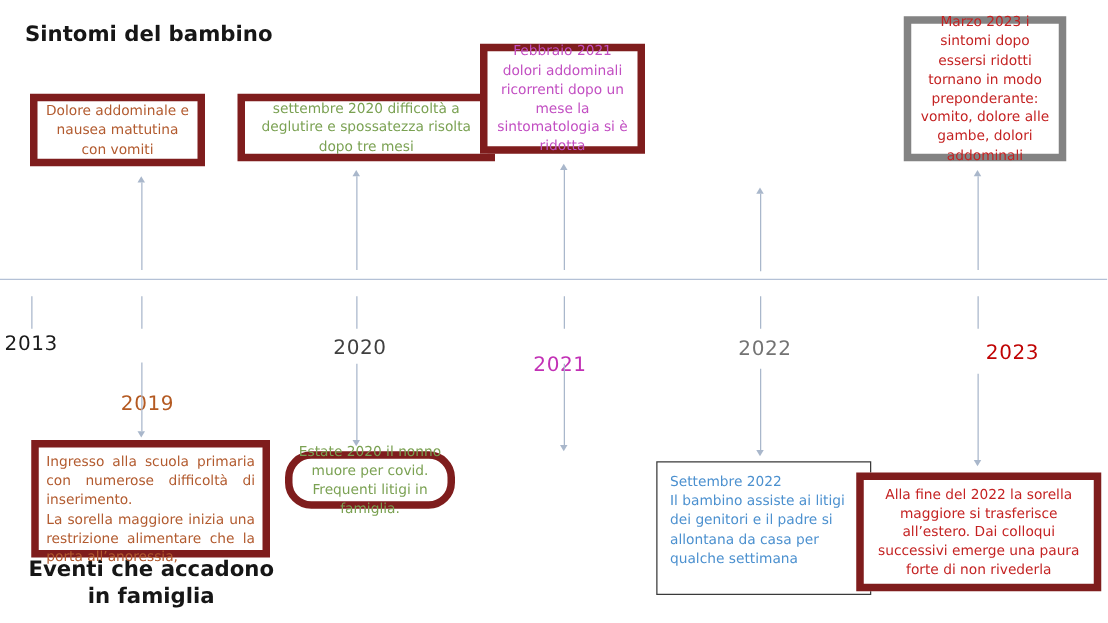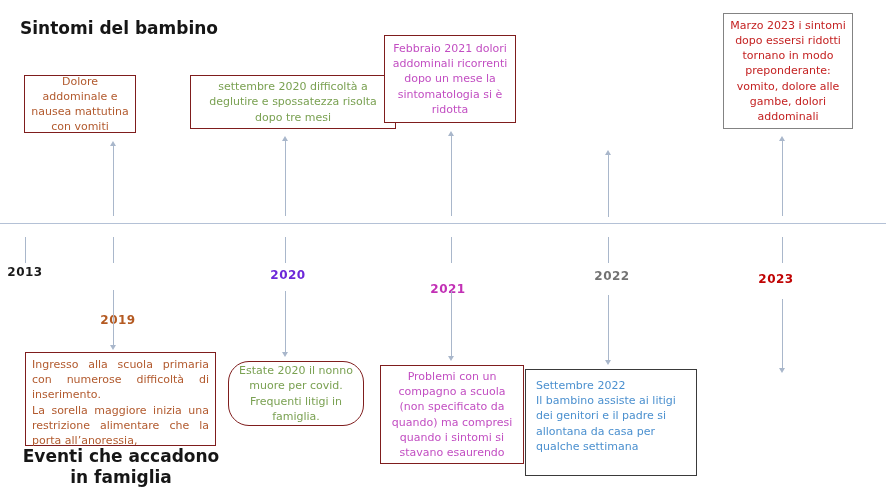--- a/index.html
+++ b/index.html
@@ -7,61 +7,61 @@
     position:relative;width:886px;height:498px;background:#ffffff;overflow:hidden;
     font-family:"DejaVu Sans","Liberation Sans",sans-serif;
   }
   .section-title{
     position:absolute;font-weight:bold;font-size:17px;color:#161616;
     white-space:pre-line;line-height:1.25;
   }
   #title-top{left:20px;top:18px;}
   #title-bottom{left:15px;top:446px;width:212px;text-align:center;}
   .box{
-    position:absolute;background:#ffffff;border:1px solid #7f1d1d;
+    position:absolute;background:#ffffff;border:6px solid #7f1d1d;
     box-sizing:border-box;display:flex;align-items:center;justify-content:center;
     font-size:11px;line-height:1.38;text-align:center;white-space:pre-line;
     padding:3px 5px;
   }
   .box.left{ text-align:left;justify-content:flex-start;align-items:flex-start;}
   .box.justify{ text-align:justify;justify-content:flex-start;align-items:flex-start;}
   .border-gray{border-color:#838383;}
   .border-dark{border:1.5px solid #3a3a3a;}
   
   .c-orange{color:#b25a2e;} .c-green{color:#7aa152;} .c-magenta{color:#c24ec2;}
   .c-blue{color:#4b90cf;} .c-red{color:#c42222;}
-  .y-black{color:#1a1a1a;} .y-orange{color:#b45a22;} .y-green{color:#6d28d9;}
-  .y-magenta{color:#c230b5;} .y-blue{color:#737373;} .y-red{color:#c00404;}
+  .y-black{color:#1a1a1a;} .y-orange{color:#b45a22;} .y-green{color:#404040;}
+  .y-magenta{color:#c230b5;} .y-blue{color:#737373;} .y-red{color:#c00404;margin-left:34px;}
   
   .hline{position:absolute;left:0;top:223px;width:886px;height:1px;background:#b4c1d6;}
   .vline{position:absolute;width:1px;background:#a9b7cb;}
   .tick{position:absolute;width:1px;background:#a9b7cb;}
   .arrow-up{
     position:absolute;width:0;height:0;
     border-left:3px solid transparent;border-right:3px solid transparent;
     border-bottom:5px solid #a9b7cb;
   }
   .arrow-down{
     position:absolute;width:0;height:0;
     border-left:3px solid transparent;border-right:3px solid transparent;
     border-top:5px solid #a9b7cb;
   }
   .year{
-    position:absolute;font-weight:bold;font-size:12px;transform:translateX(-50%);
+    position:absolute;font-weight:normal;font-size:16px;transform:translateX(-50%);
     letter-spacing:0.5px;
   }
   
-  #sbox-2019{left:24px;top:75px;width:112px;height:58px;}
+  #sbox-2019{left:24px;top:75px;width:140px;height:58px;}
   #sbox-2020{left:190px;top:75px;width:206px;height:54px;}
   #sbox-2021{left:384px;top:35px;width:132px;height:88px;}
   #sbox-2022{left:523px;top:28px;width:172px;height:115px;padding:6px 7px;}
   #sbox-2023{left:723px;top:13px;width:130px;height:116px;}
   
   #fbox-2019{left:25px;top:352px;width:191px;height:94px;padding:4px 6px;}
-  #fbox-2020{left:228px;top:361px;width:136px;height:65px;border-radius:21px;}
+  #fbox-2020{left:228px;top:361px;width:136px;height:46px;border-radius:21px;}
   #fbox-2021{left:380px;top:365px;width:144px;height:99px;}
   #fbox-2022{left:525px;top:369px;width:172px;height:107px;padding:8px 10px;}
   #fbox-2023{left:685px;top:378px;width:196px;height:95px;}
 </style>
 </head>
 <body>
 
 <div class="canvas">
 
   <div class="section-title" id="title-top">Sintomi del bambino</div>
@@ -107,17 +107,17 @@
   <div class="vline" style="left:451px;top:291px;height:65px;"></div>
   <div class="arrow-down" style="left:448px;top:356px;"></div>
   <div class="vline" style="left:608px;top:295px;height:65px;"></div>
   <div class="arrow-down" style="left:605px;top:360px;"></div>
   <div class="vline" style="left:782px;top:299px;height:69px;"></div>
   <div class="arrow-down" style="left:779px;top:368px;"></div>
 
   <div class="box c-orange justify" id="fbox-2019">Ingresso alla scuola primaria con numerose difficoltà di inserimento.
 La sorella maggiore inizia una restrizione alimentare che la porta all’anoressia,</div>
   <div class="box c-green" id="fbox-2020">Estate 2020 il nonno muore per covid. Frequenti litigi  in famiglia.</div>
-  <div class="box c-magenta" id="fbox-2021">Problemi con un compagno a scuola (non specificato da quando) ma compresi quando i sintomi si stavano esaurendo</div>
   <div class="box c-blue left border-dark" id="fbox-2022">Settembre 2022
 Il bambino assiste ai litigi dei genitori e il padre si allontana da casa per qualche settimana</div>
+  <div class="box c-red" id="fbox-2023">Alla fine del 2022 la sorella maggiore si trasferisce all’estero. Dai colloqui successivi emerge una paura forte di non rivederla</div>
 
 </div>
 
 </body></html>

